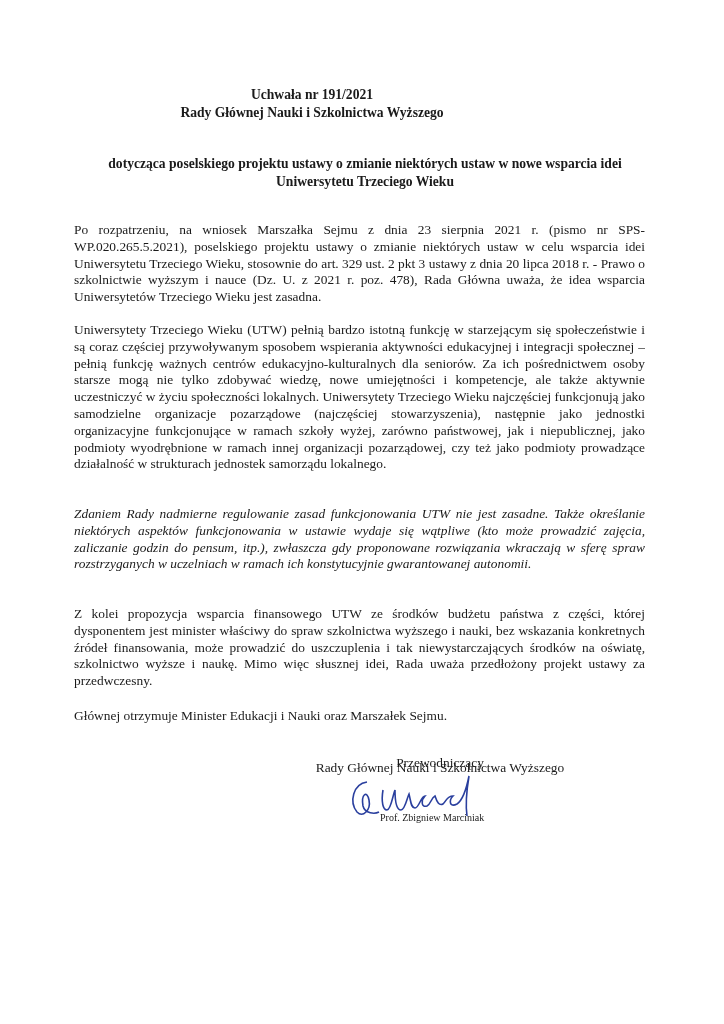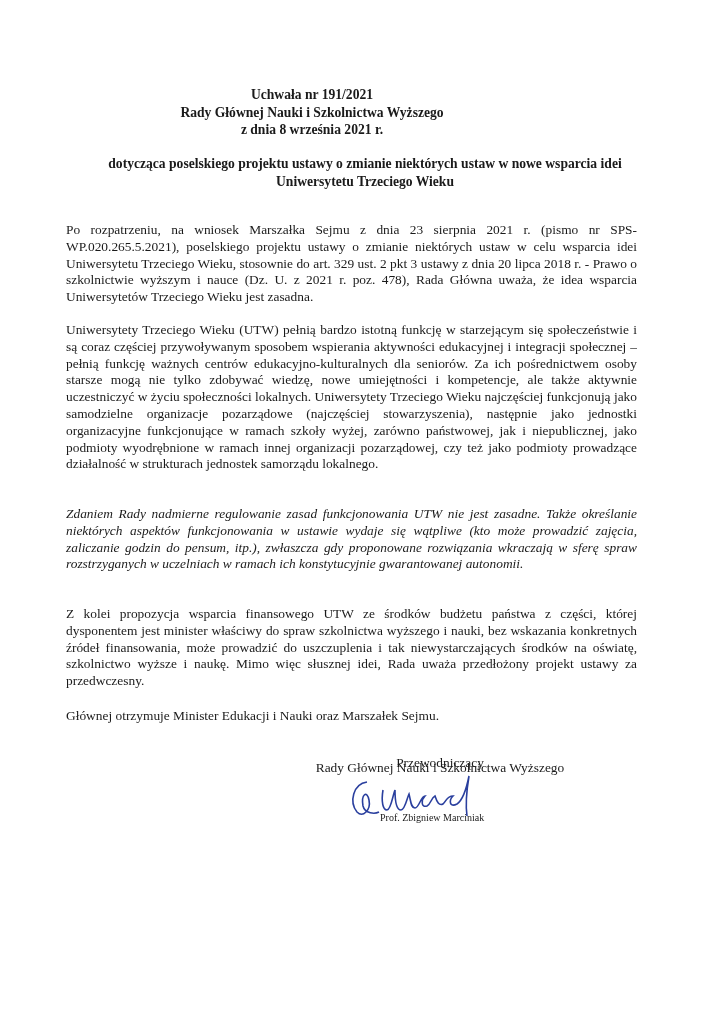--- a/index.html
+++ b/index.html
@@ -3,42 +3,41 @@
   <meta charset="utf-8">
   <style>
     html, body { margin: 0; padding: 0; background: #ffffff; }
     body { width: 724px; height: 1024px; position: relative; overflow: hidden;
       font-family: "Liberation Serif", "DejaVu Serif", serif; color: #1a1a1a; }
     .page { position: absolute; left: 0; top: 0; width: 724px; height: 1024px; background: #fff; }
     .header { position: absolute; top: 86px; left: 0; width: 624px; text-align: center;
       font-weight: bold; font-size: 13.6px; line-height: 17.5px; }
     .subject { position: absolute; top: 155px; left: 70px; width: 590px; text-align: center;
       font-weight: bold; font-size: 13.6px; line-height: 17.5px; }
-    .body { position: absolute; left: 66px; width: 571px; font-size: 13.4px; line-height: 16.8px;
+    .body { position: absolute; left: 74px; width: 571px; font-size: 13.4px; line-height: 16.8px;
       text-align: justify; }
     .p1 { top: 222px; }
     .p2 { top: 322px; }
     .p3 { top: 506px; font-style: italic; }
     .p4 { top: 606px; }
     .p5 { top: 708px; text-align: left; }
     .sig-block { position: absolute; left: 300px; width: 280px; text-align: center;
       font-size: 13.4px; line-height: 17px; }
     .sig-title { top: 742px; margin-top: 12px; }
     .sig-org { top: 759px; }
     .signature { position: absolute; left: 345px; top: 772px; width: 140px; height: 50px; }
     .sig-name { position: absolute; left: 380px; top: 812px; font-size: 10px; }
   </style>
 </head>
 <body>
 
 <div class="page">
   <div class="header">
     <div>Uchwała nr 191/2021</div>
     <div>Rady Głównej Nauki i Szkolnictwa Wyższego</div>
-    <div>z dnia 8 września 2021 r.</div>
   </div>
 
   <div class="subject">
     <div>dotycząca poselskiego projektu ustawy o zmianie niektórych ustaw w nowe wsparcia idei</div>
     <div>Uniwersytetu Trzeciego Wieku</div>
   </div>
 
   <div class="body p1">Po rozpatrzeniu, na wniosek Marszałka Sejmu z dnia 23 sierpnia 2021 r. (pismo nr SPS-WP.020.265.5.2021), poselskiego projektu ustawy o zmianie niektórych ustaw w celu wsparcia idei Uniwersytetu Trzeciego Wieku, stosownie do art. 329 ust. 2 pkt 3 ustawy z dnia 20 lipca 2018 r. - Prawo o szkolnictwie wyższym i nauce (Dz. U. z 2021 r. poz. 478), Rada Główna uważa, że idea wsparcia Uniwersytetów Trzeciego Wieku jest zasadna.</div>
   <div class="body p2">Uniwersytety Trzeciego Wieku (UTW) pełnią bardzo istotną funkcję w starzejącym się społeczeństwie i są coraz częściej przywoływanym sposobem wspierania aktywności edukacyjnej i integracji społecznej – pełnią funkcję ważnych centrów edukacyjno-kulturalnych dla seniorów. Za ich pośrednictwem osoby starsze mogą nie tylko zdobywać wiedzę, nowe umiejętności i kompetencje, ale także aktywnie uczestniczyć w życiu społeczności lokalnych. Uniwersytety Trzeciego Wieku najczęściej funkcjonują jako samodzielne organizacje pozarządowe (najczęściej stowarzyszenia), następnie jako jednostki organizacyjne funkcjonujące w ramach szkoły wyżej, zarówno państwowej, jak i niepublicznej, jako podmioty wyodrębnione w ramach innej organizacji pozarządowej, czy też jako podmioty prowadzące działalność w strukturach jednostek samorządu lokalnego.</div>
   <div class="body p3">Zdaniem Rady nadmierne regulowanie zasad funkcjonowania UTW nie jest zasadne. Także określanie niektórych aspektów funkcjonowania w ustawie wydaje się wątpliwe (kto może prowadzić zajęcia, zaliczanie godzin do pensum, itp.), zwłaszcza gdy proponowane rozwiązania wkraczają w sferę spraw rozstrzyganych w uczelniach w ramach ich konstytucyjnie gwarantowanej autonomii.</div>

